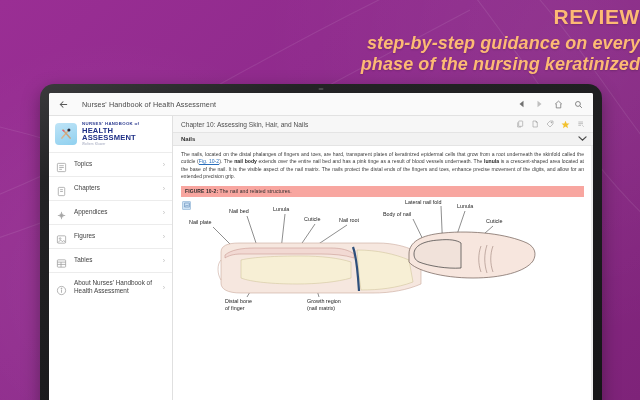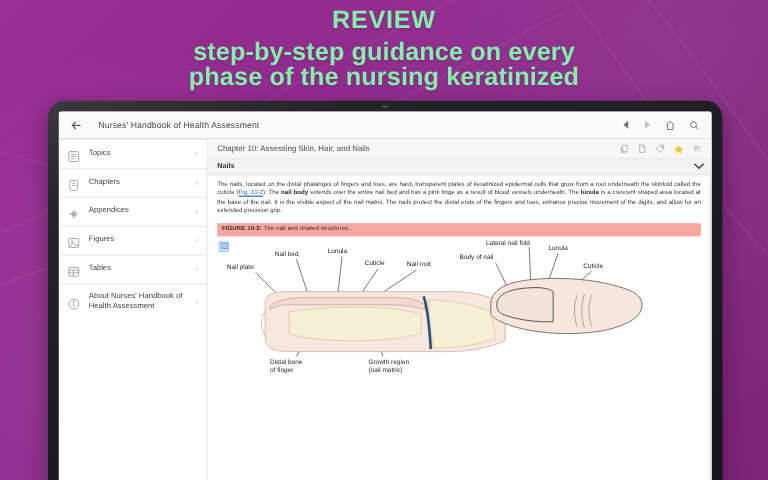--- a/index.html
+++ b/index.html
@@ -16,30 +16,30 @@
     background:
       radial-gradient(circle at 18% 72%, rgba(255,255,255,0.07) 0%, rgba(255,255,255,0) 42%),
       radial-gradient(circle at 88% 10%, rgba(255,255,255,0.06) 0%, rgba(255,255,255,0) 45%),
       linear-gradient(135deg, #9a2e94 0%, #8d2a8b 45%, #7e2379 100%);
   }
   .bg svg { position: absolute; inset: 0; width: 640px; height: 400px; }
 
   
   .promo {
     position: absolute; top: 4px; left: 0; width: 640px;
-    text-align: center; color: #86efac;
+    text-align: right; color: #fdba74;
     text-shadow: 0 1px 2px rgba(0,0,0,0.18);
   }
   .promo-title {
     font-size: 21px; font-weight: bold; letter-spacing: 0.6px;
     line-height: 26px;
   }
   .promo-sub {
-    font-size: 21px; font-weight: bold; line-height: 21px;
-    letter-spacing: 0.1px; margin-top: 3px;
+    font-size: 18px; font-weight: bold; line-height: 21px;
+    letter-spacing: 0.1px; margin-top: 3px; font-style: italic;
   }
 
   
   .tablet {
     position: absolute; left: 40px; top: 84px;
     width: 562px; height: 340px;
     background: linear-gradient(160deg, #3a3a3c 0%, #232325 18%, #1b1b1d 60%, #141416 100%);
     border-radius: 14px 14px 10px 10px;
     box-shadow: 0 6px 18px rgba(0,0,0,0.35);
     padding: 9px 9px 0 9px;
@@ -211,20 +211,35 @@
               <circle cx="10.5" cy="10.5" r="6.5"></circle>
               <line x1="15.5" y1="15.5" x2="21" y2="21"></line>
             </svg>
         </span>
       </div>
     </div>
 
     <div class="content">
 
       <div class="sidebar">
+        <div class="brand">
+          <div class="brand-logo">
+            <svg width="14" height="14" viewBox="0 0 24 24">
+              <line x1="5" y1="19" x2="17" y2="5" stroke="#d9b38c" stroke-width="2.6" stroke-linecap="round"></line>
+              <line x1="19" y1="19" x2="7" y2="5" stroke="#c9a57f" stroke-width="2.6" stroke-linecap="round"></line>
+              <circle cx="17" cy="5" r="2.6" fill="#2a2a3a"></circle>
+              <path d="M5 5 L9 5 L9 9 Z" fill="#e25b7a"></path>
+            </svg>
+          </div>
+          <div class="brand-text">
+            <div class="brand-l1">NURSES' HANDBOOK of</div>
+            <div class="brand-l2">HEALTH ASSESSMENT</div>
+            <div class="brand-l3">Wolters Kluwer</div>
+          </div>
+        </div>
 
         <div class="navlist">
 
           <div class="navitem">
             <span class="ni-icon">
               <svg width="11" height="11" viewBox="0 0 24 24" fill="none" stroke="currentColor" stroke-width="1.6">
                   <rect x="3" y="3" width="18" height="18" rx="2"></rect>
                   <line x1="7" y1="8" x2="17" y2="8"></line>
                   <line x1="7" y1="12" x2="17" y2="12"></line>
                   <line x1="7" y1="16" x2="13" y2="16"></line>

